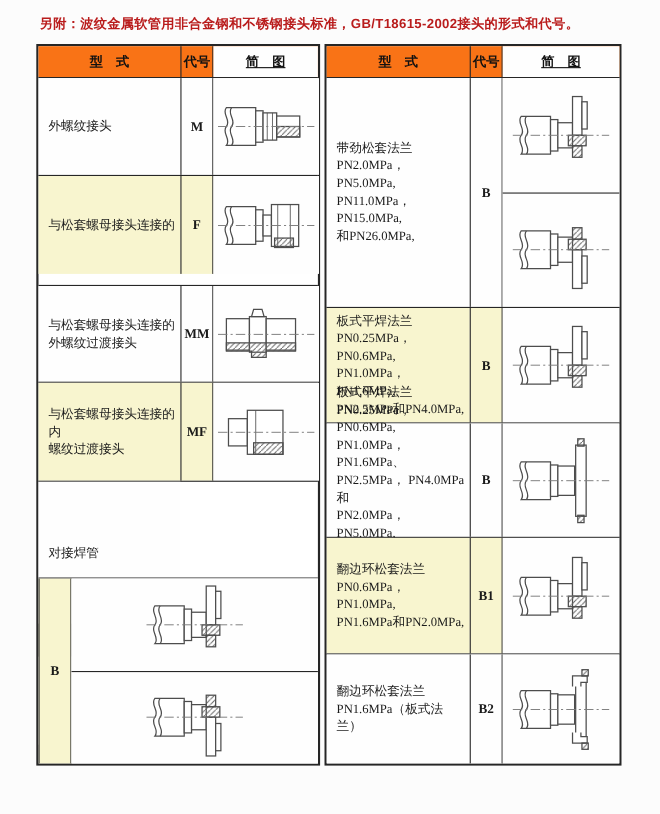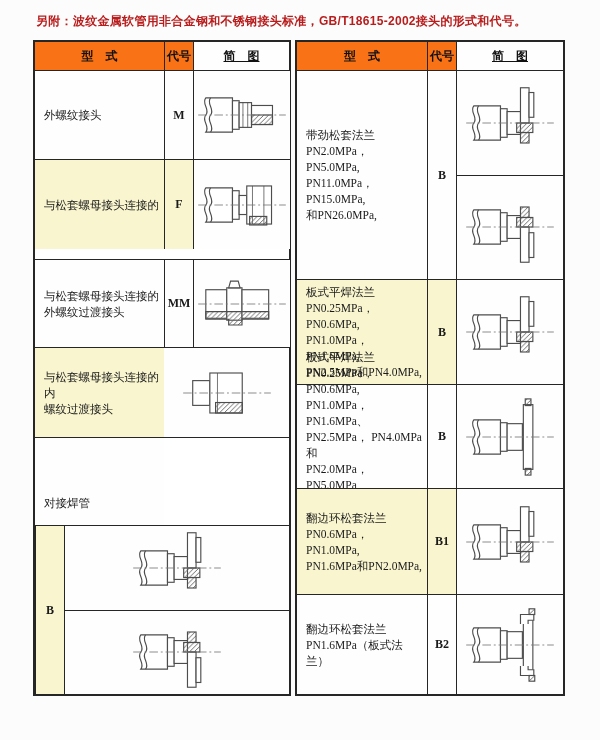--- a/index.html
+++ b/index.html
@@ -201,20 +201,21 @@
             <svg class="diag" viewBox="0 0 100 84">
               <use href="#d-mm"></use>
             </svg>
           </div>
       </div>
     </div>
 
     <div class="trow" style="height:90px;">
       <div class="cell c-type ylw">与松套螺母接头连接的内
 螺纹过渡接头</div>
+      <div class="cell c-code ylw">MF</div>
       <div class="cell c-diag">
         <div class="sub">
             <svg class="diag" viewBox="0 0 100 84">
               <use href="#d-mf"></use>
             </svg>
           </div>
       </div>
     </div>
 
     <div class="trow" style="height:88px;flex-direction:column;">

